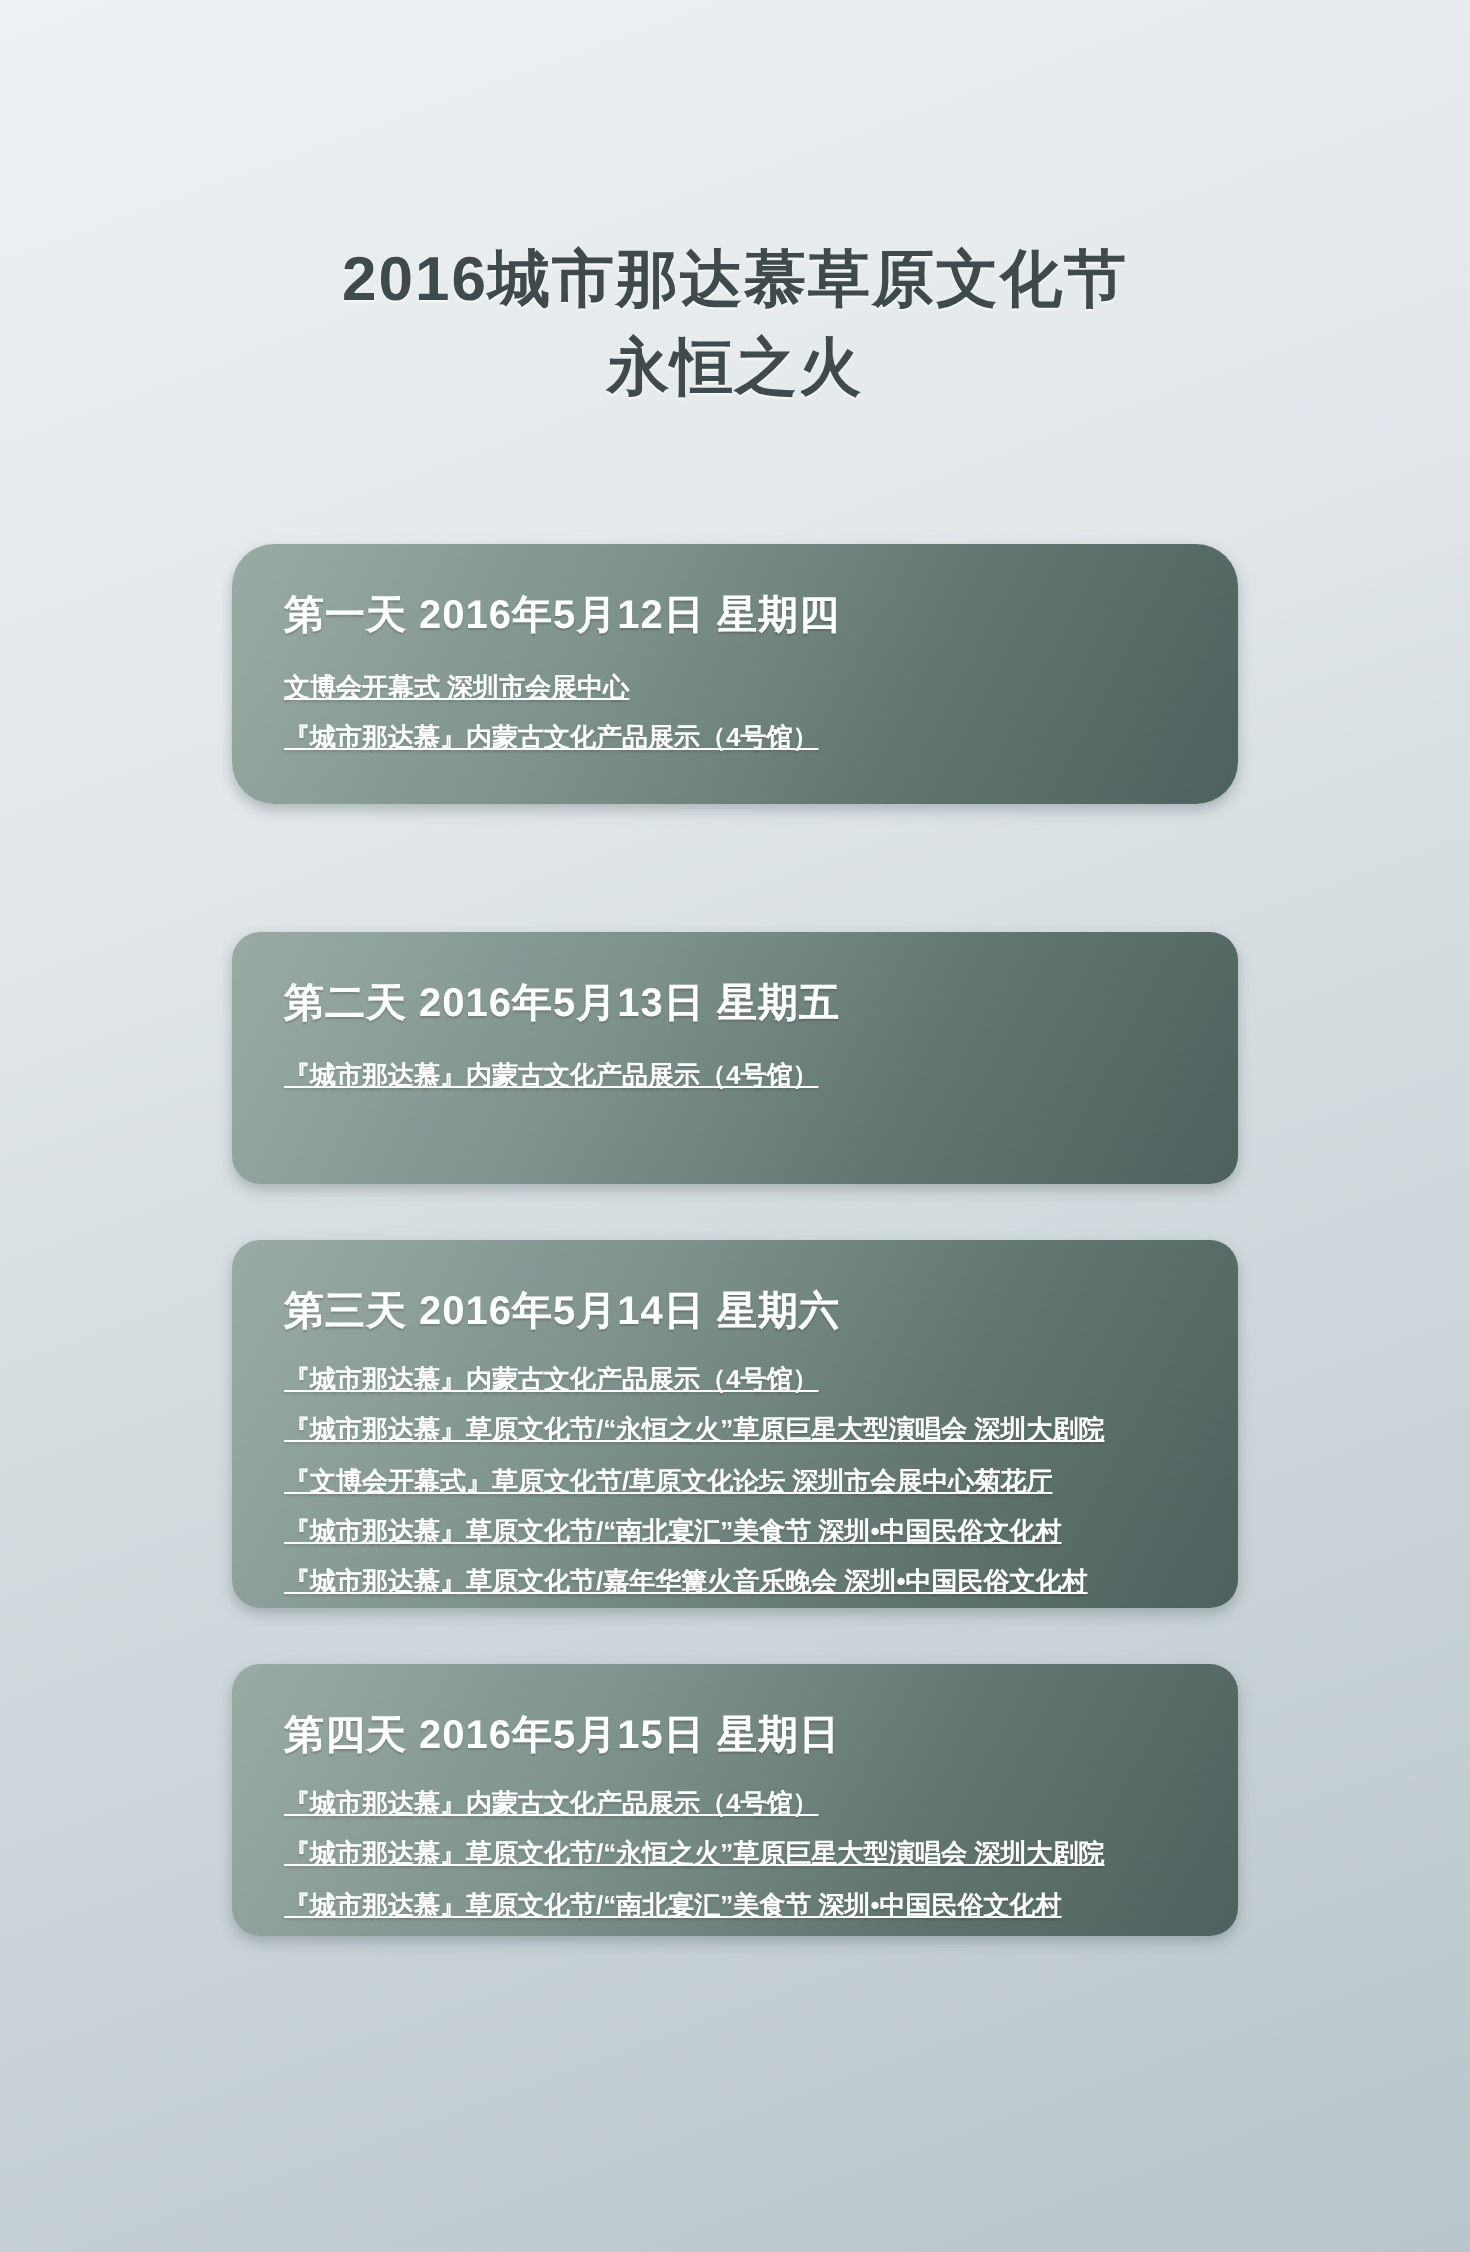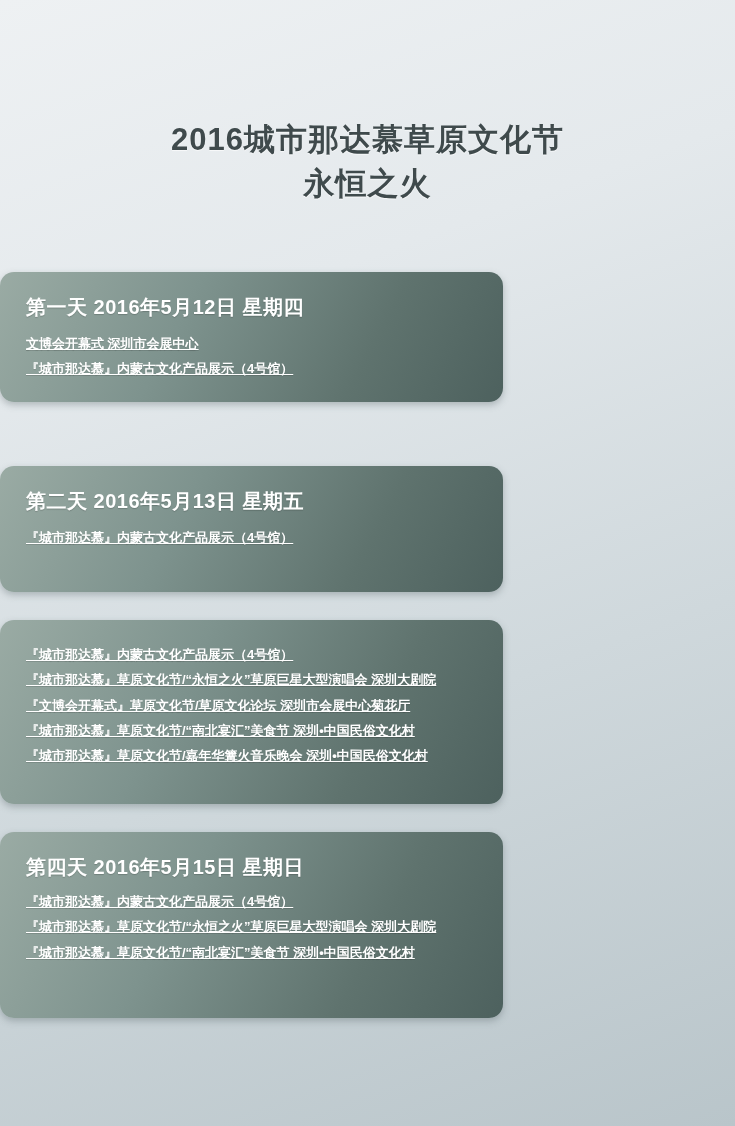--- a/index.html
+++ b/index.html
@@ -12,20 +12,21 @@
     font-family: "Liberation Sans", "DejaVu Sans", sans-serif;
     background: linear-gradient(160deg, #eef1f3 0%, #e4e9ec 28%, #cfd8dc 62%, #b9c5ca 100%);
     position: relative;
     overflow: hidden;
   }
   .page {
     position: absolute;
     inset: 0;
     display: flex;
     flex-direction: column;
+    align-items: center;
   }
   .title-block {
     margin-top: 118px;
     text-align: center;
     color: #3f4a4c;
     font-weight: bold;
     font-size: 31px;
     line-height: 1.42;
     letter-spacing: 1px;
     text-shadow: 0 1px 1px rgba(255,255,255,0.7);
@@ -56,24 +57,24 @@
     text-shadow: 0 1px 1px rgba(0,0,0,0.18);
   }
   .card-line {
     font-size: 13px;
     font-weight: bold;
     line-height: 1.95;
     white-space: nowrap;
     text-shadow: 0 1px 1px rgba(0,0,0,0.12);
     text-decoration: underline;
   }
-  .card.day1 { height: 130px; }
+  .card.day1 { height: 130px; border-radius: 21px; }
   .card.day2 { height: 126px; margin-top: 36px; }
   .card.day3 { height: 184px; }
-  .card.day4 { height: 186px; }
+  .card.day4 { height: 136px; }
   .card.day3 .card-title,
   .card.day4 .card-title { margin-bottom: 8px; }
 </style>
 </head>
 <body>
 
 <div class="page">
 
   <div class="title-block">
     <span class="title-line">2016城市那达慕草原文化节</span>
@@ -87,20 +88,21 @@
       <div class="card-line">文博会开幕式  深圳市会展中心</div>
       <div class="card-line">『城市那达慕』内蒙古文化产品展示（4号馆）</div>
     </div>
 
     <div class="card day2">
       <div class="card-title">第二天   2016年5月13日 星期五</div>
       <div class="card-line">『城市那达慕』内蒙古文化产品展示（4号馆）</div>
     </div>
 
     <div class="card day3">
+      <div class="card-title">第三天    2016年5月14日 星期六</div>
       <div class="card-line">『城市那达慕』内蒙古文化产品展示（4号馆）</div>
       <div class="card-line">『城市那达慕』草原文化节/“永恒之火”草原巨星大型演唱会 深圳大剧院</div>
       <div class="card-line">『文博会开幕式』草原文化节/草原文化论坛  深圳市会展中心菊花厅</div>
       <div class="card-line">『城市那达慕』草原文化节/“南北宴汇”美食节  深圳•中国民俗文化村</div>
       <div class="card-line">『城市那达慕』草原文化节/嘉年华篝火音乐晚会  深圳•中国民俗文化村</div>
     </div>
 
     <div class="card day4">
       <div class="card-title">第四天   2016年5月15日 星期日</div>
       <div class="card-line">『城市那达慕』内蒙古文化产品展示（4号馆）</div>

